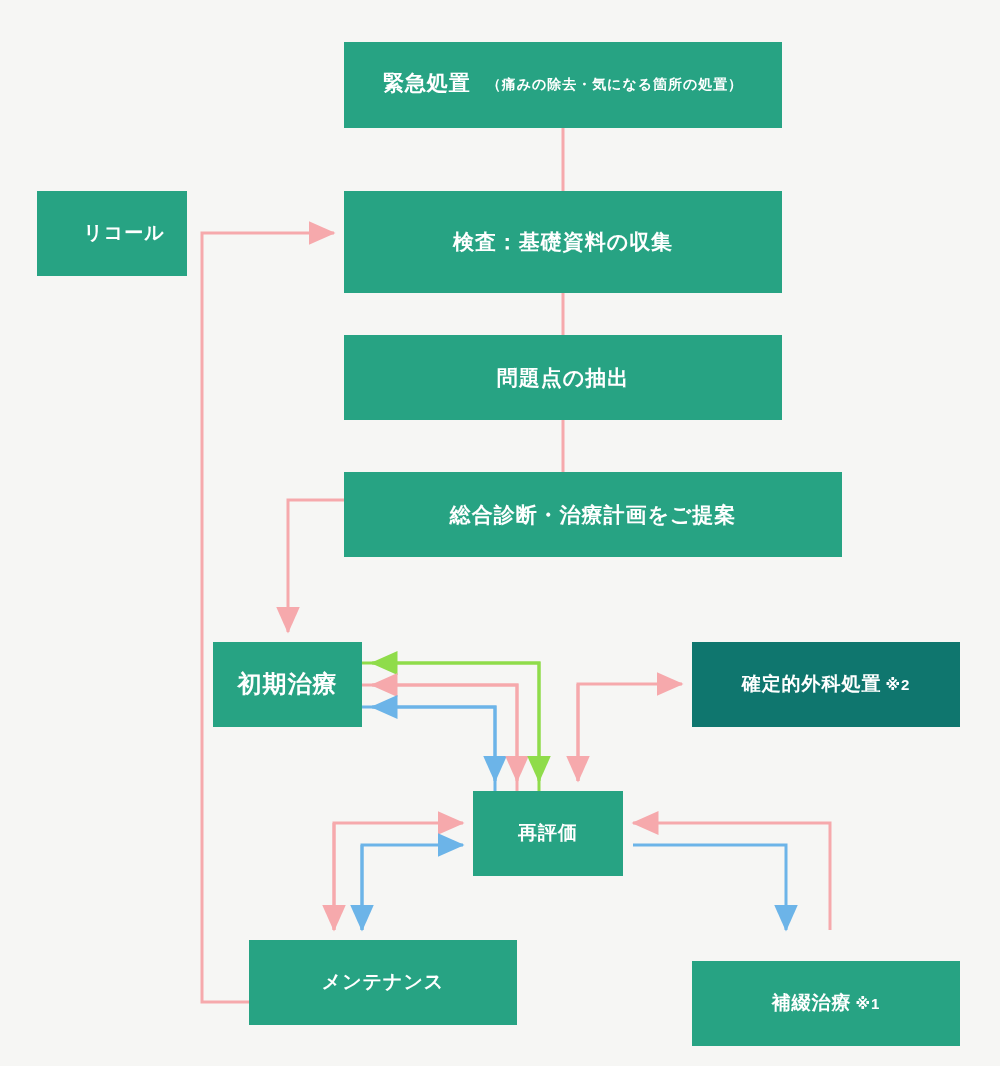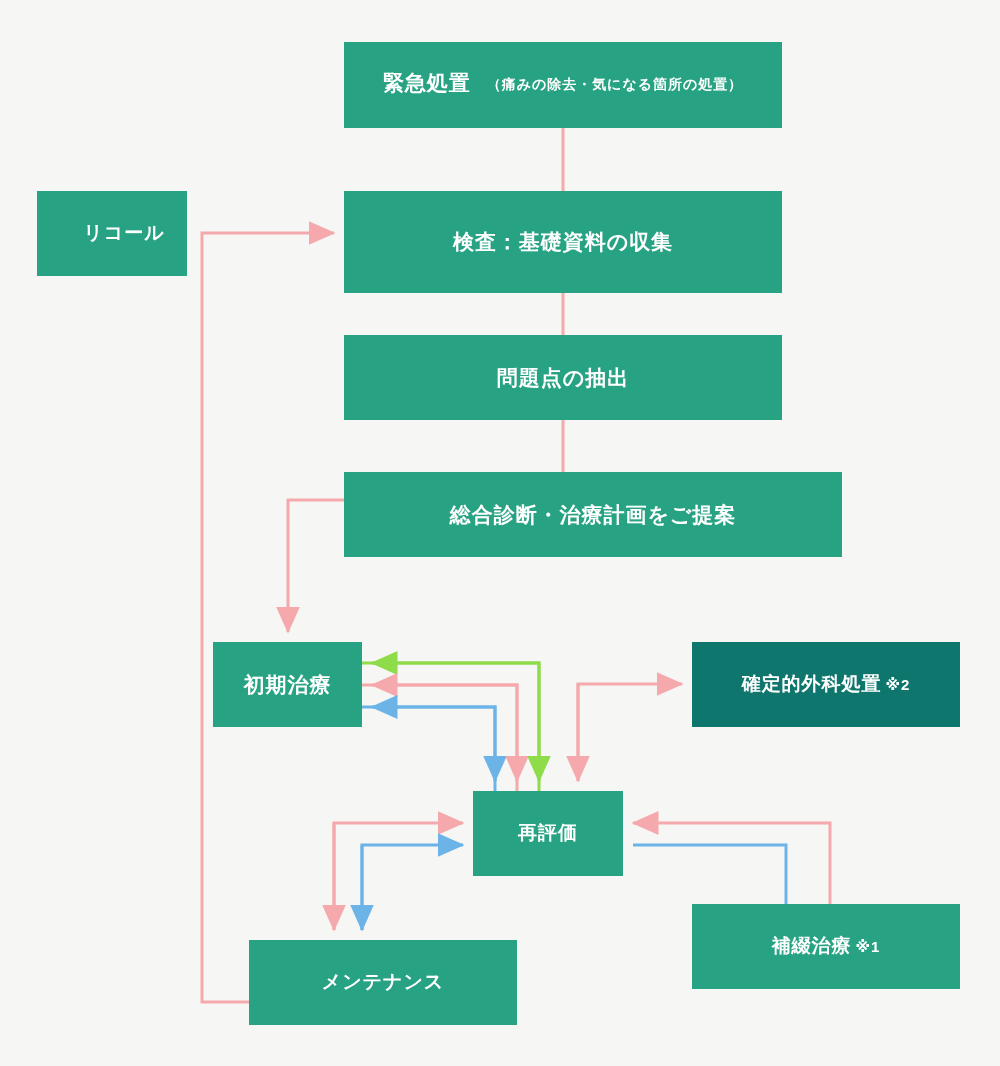--- a/index.html
+++ b/index.html
@@ -101,34 +101,34 @@
 
   <div class="node" id="node-problems" style="left: 344px; top: 335px; width: 438px; height: 85px; background: rgb(39, 163, 131); color: rgb(255, 255, 255);">
     <span class="label-main" style="font-size: 21px;">問題点の抽出</span>
   </div>
 
   <div class="node" id="node-diagnosis" style="left: 344px; top: 472px; width: 498px; height: 85px; background: rgb(39, 163, 131); color: rgb(255, 255, 255);">
     <span class="label-main" style="font-size: 21px;">総合診断・治療計画をご提案</span>
   </div>
 
   <div class="node" id="node-initial_treatment" style="left: 213px; top: 642px; width: 149px; height: 85px; background: rgb(39, 163, 131); color: rgb(255, 255, 255);">
-    <span class="label-main" style="font-size: 21px;">初期治療</span>
+    <span class="label-main" style="font-size: 24px;">初期治療</span>
   </div>
 
   <div class="node" id="node-surgery" style="left: 692px; top: 642px; width: 268px; height: 85px; background: #0f766e; color: rgb(255, 255, 255);">
     <span class="label-main" style="font-size: 19px;">確定的外科処置</span>
       <span class="label-sub" style="font-size: 15px; margin-left: 4px;">※2</span>
   </div>
 
   <div class="node" id="node-reevaluation" style="left: 473px; top: 791px; width: 150px; height: 85px; background: rgb(39, 163, 131); color: rgb(255, 255, 255);">
     <span class="label-main" style="font-size: 19px;">再評価</span>
   </div>
 
   <div class="node" id="node-maintenance" style="left: 249px; top: 940px; width: 268px; height: 85px; background: rgb(39, 163, 131); color: rgb(255, 255, 255);">
     <span class="label-main" style="font-size: 19px;">メンテナンス</span>
   </div>
 
-  <div class="node" id="node-prosthetics" style="left: 692px; top: 904px; width: 268px; height: 85px; background: rgb(39, 163, 131); color: rgb(255, 255, 255);">
+  <div class="node" id="node-prosthetics" style="left: 692px; top: 961px; width: 268px; height: 85px; background: rgb(39, 163, 131); color: rgb(255, 255, 255);">
     <span class="label-main" style="font-size: 19px;">補綴治療</span>
       <span class="label-sub" style="font-size: 15px; margin-left: 4px;">※1</span>
   </div>
 
 </div>
 
 </body></html>

